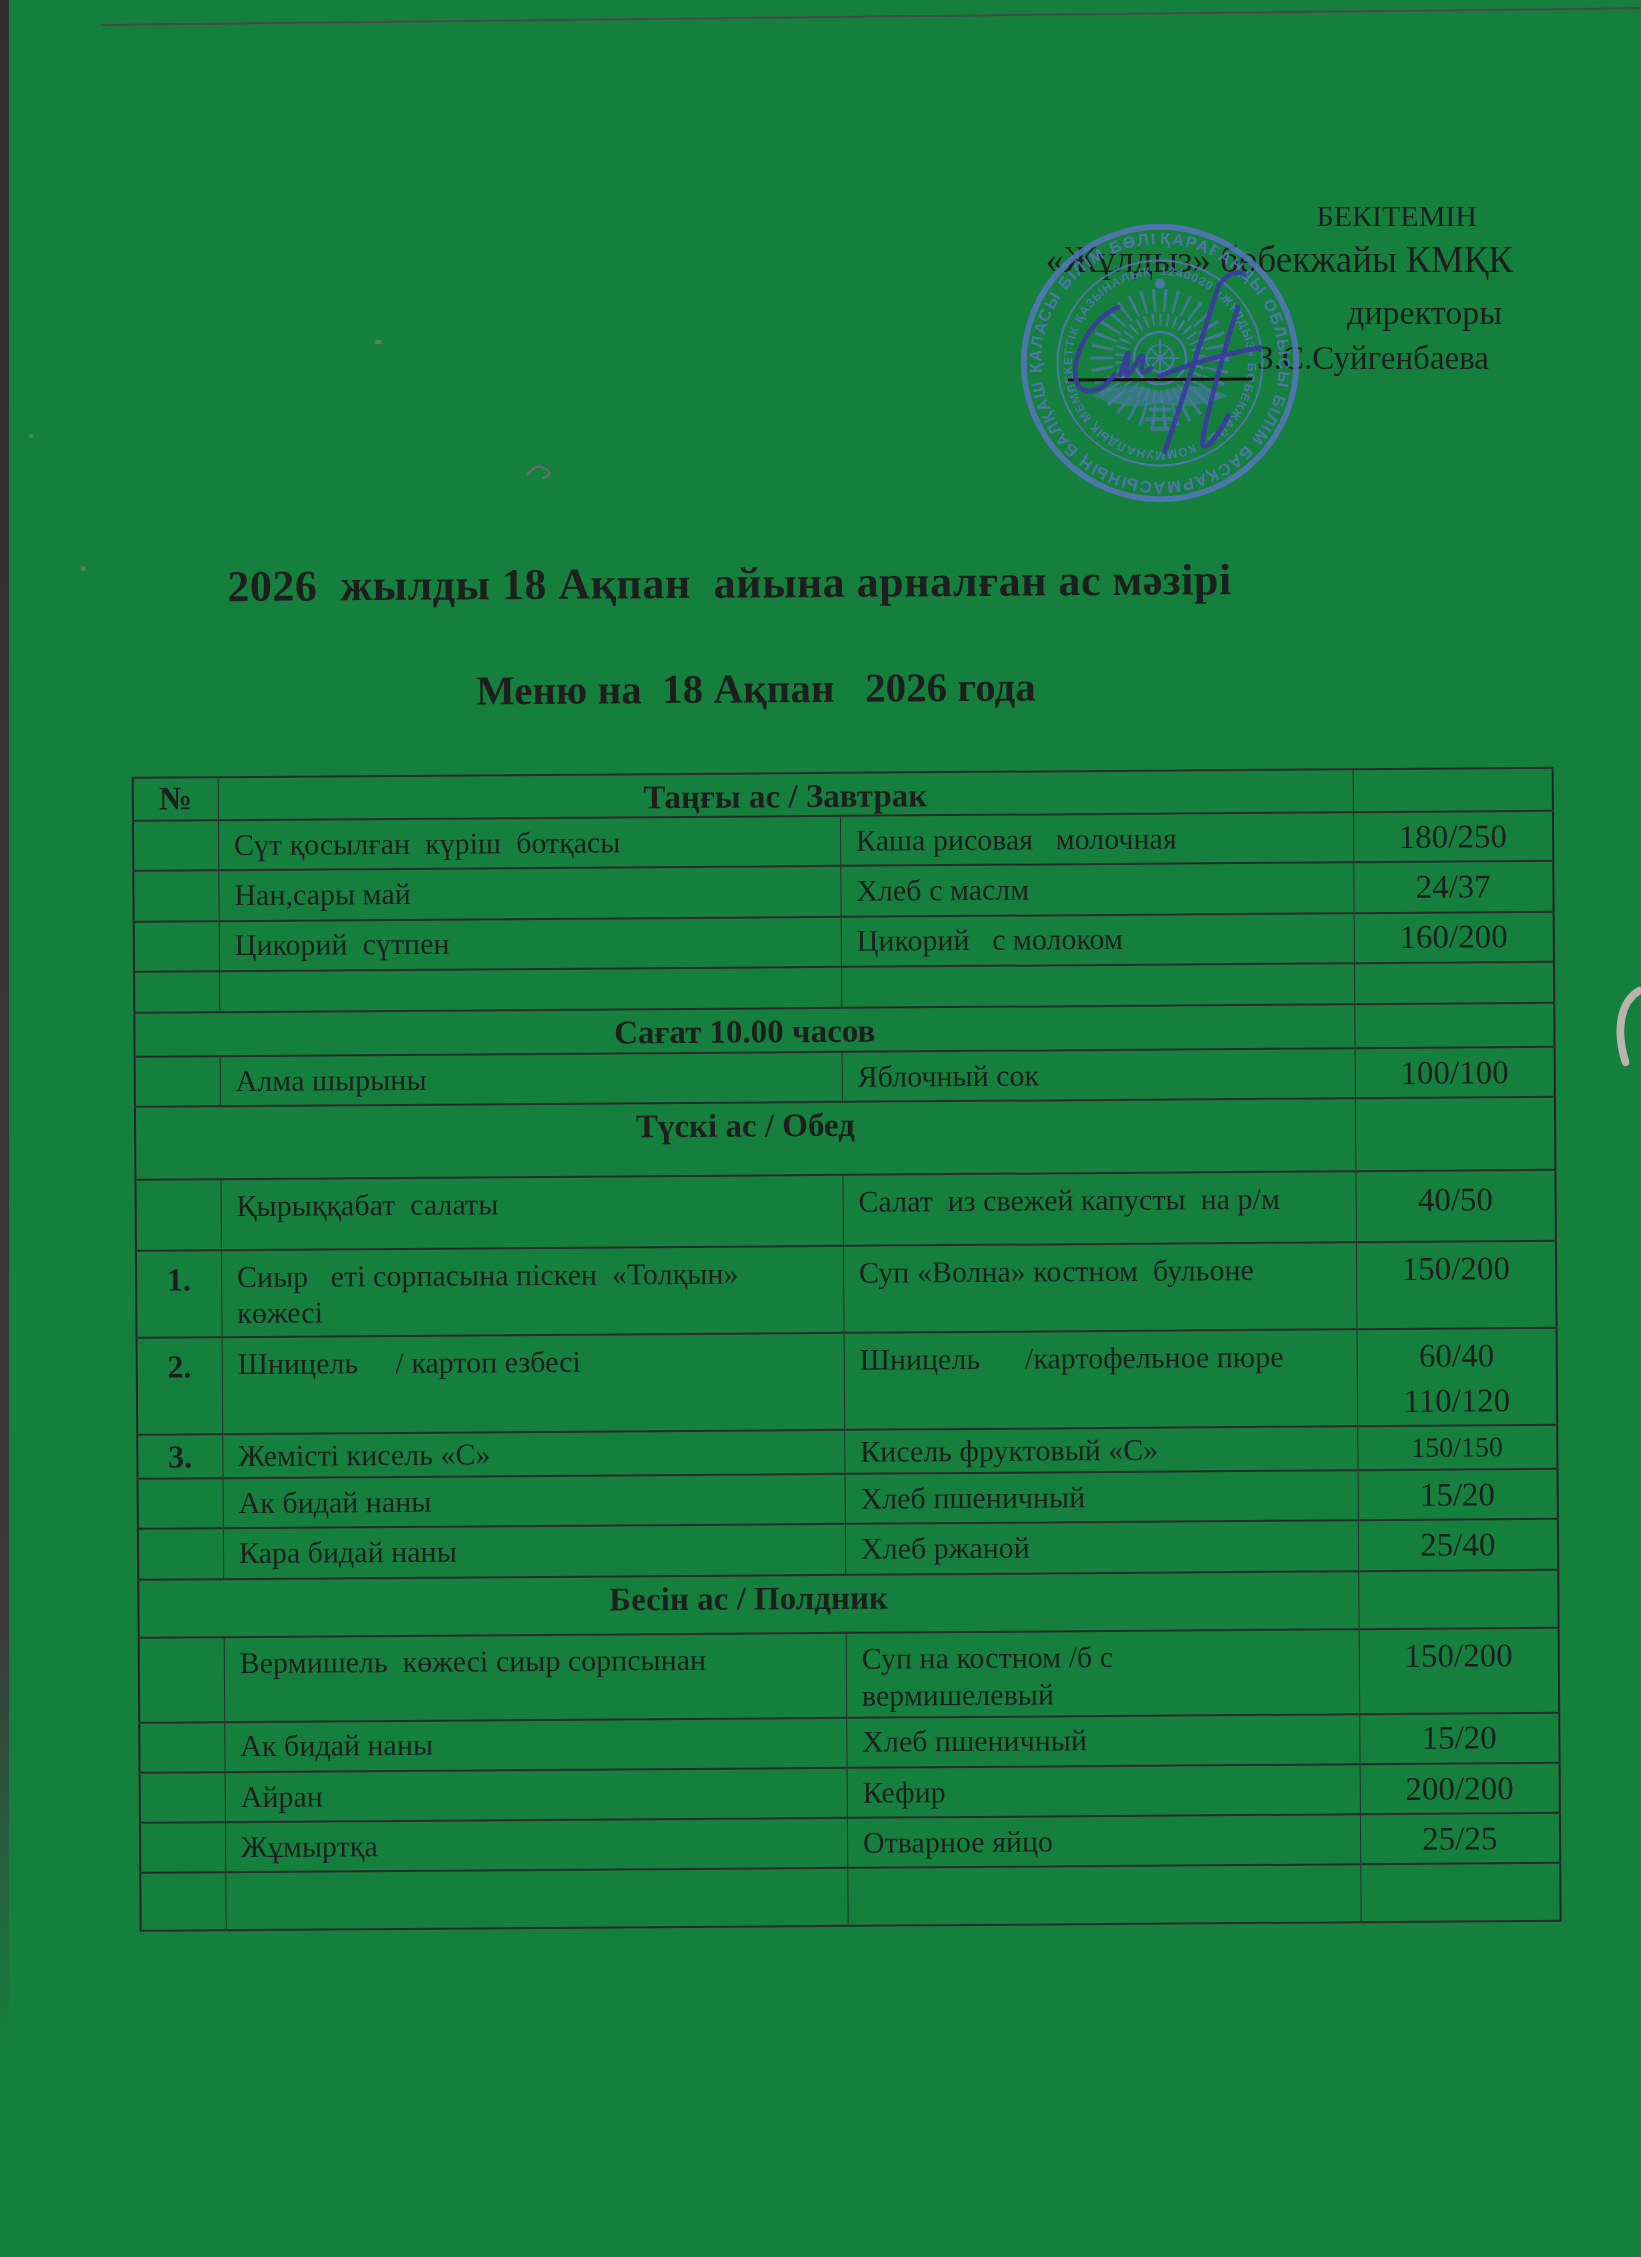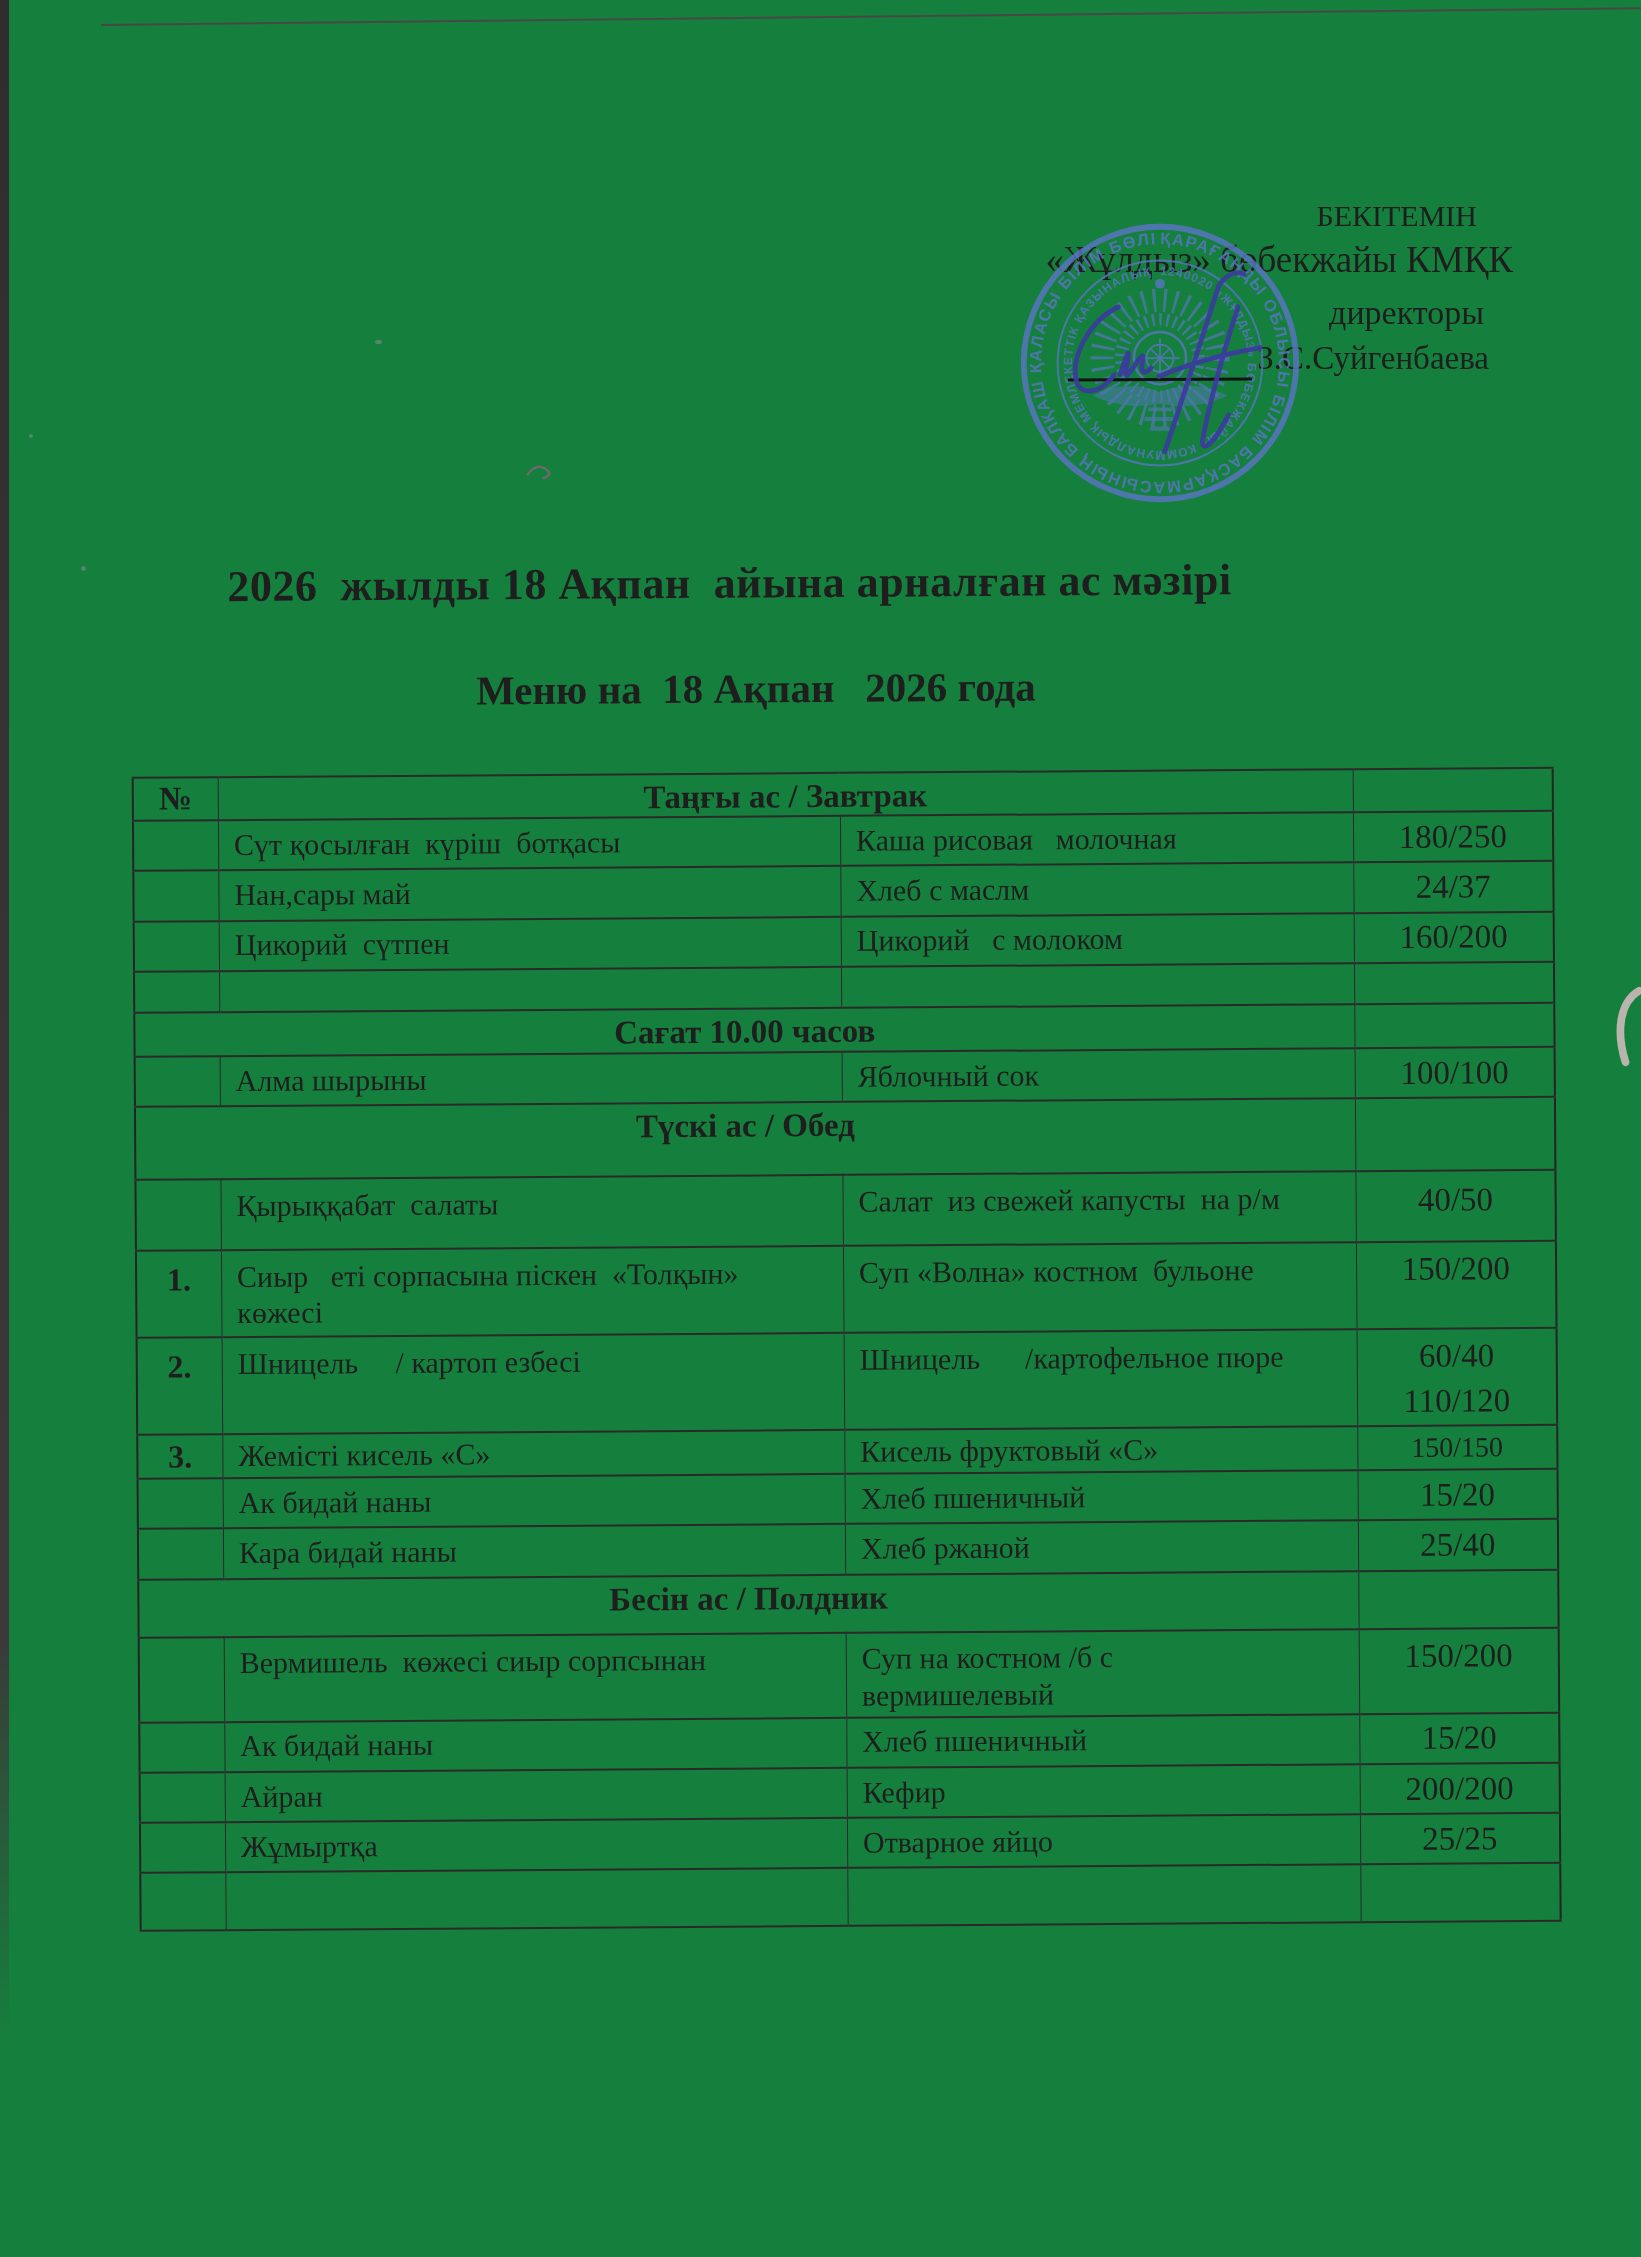--- a/index.html
+++ b/index.html
@@ -23,21 +23,21 @@
   }
   .speck { position:absolute; background:#8a8a8a; border-radius:50%; opacity:.55; }
   .curl-mark { position:absolute; }
   
   .doc { position:absolute; left:0; top:0; width:1641px; height:2257px;
          transform:rotate(-0.4deg); transform-origin:821px 1255px; }
   
   .appr { position:absolute; text-align:right; white-space:nowrap; }
   .appr1 { top:199px; right:164px; font-size:30px; }
   .appr2 { top:238px; right:128px; font-size:37px; }
-  .appr3 { top:294px; right:157px; font-size:34px; }
+  .appr3 { top:294px; right:139px; font-size:34px; }
   .appr4 { top:340px; right:152px; font-size:33px; }
   .sig-line { position:absolute; left:1068px; top:378px; width:184px; height:2.9px;
               background:#141414; transform:rotate(-0.3deg); }
   
   .stamp { position:absolute; left:1017px; top:220px; opacity:.82; filter:blur(0.4px); }
   .stamp text { fill:#5b74c6; font-family:"Liberation Sans",sans-serif; font-weight:bold; }
   .signature { position:absolute; left:1043px; top:251px; }
   
   .title-kk { position:absolute; left:232px; top:557px; font-size:44px; font-weight:bold;
               letter-spacing:0.5px; white-space:pre; }

